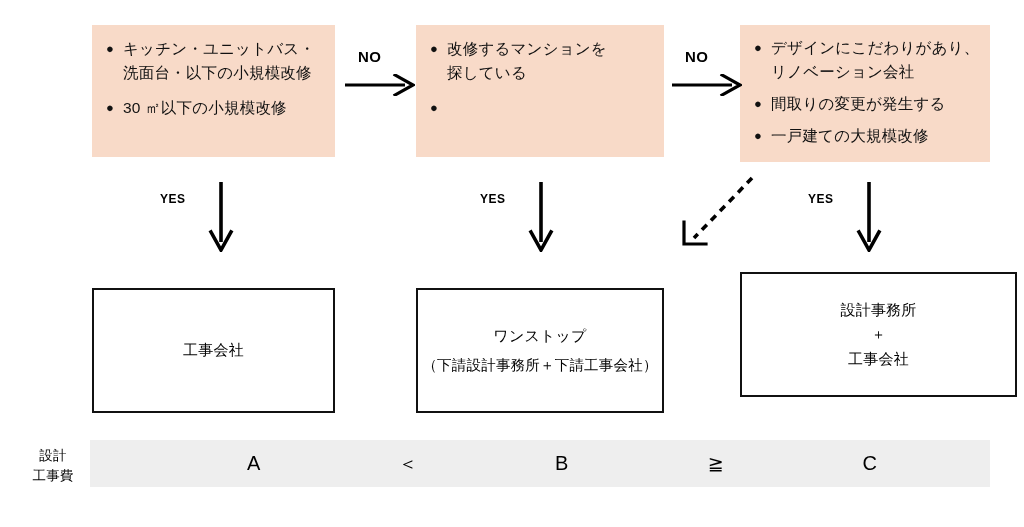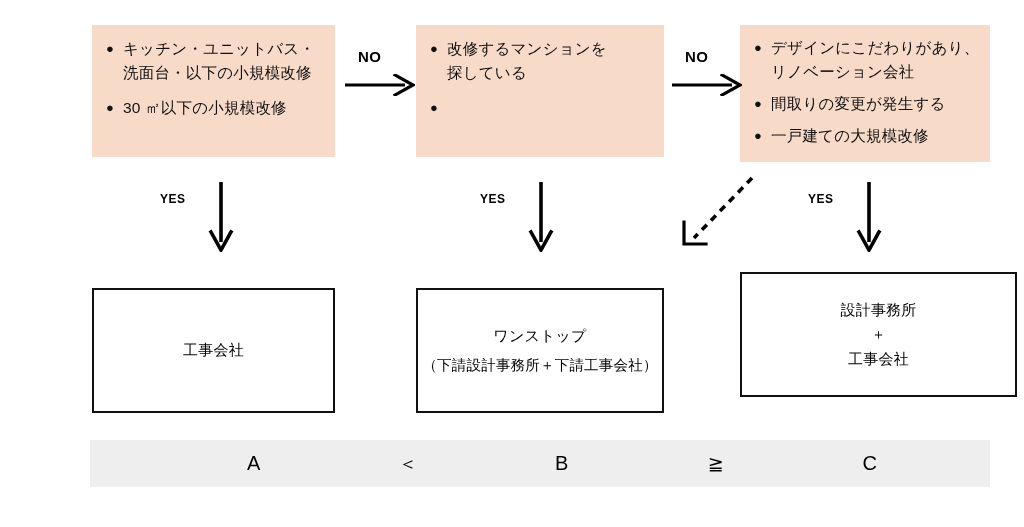--- a/index.html
+++ b/index.html
@@ -237,20 +237,24 @@
     <div class="result-line">ワンストップ</div>
     <div class="result-line sub">（下請設計事務所＋下請工事会社）</div>
   </div>
 
   <div class="result-box" style="left:740px; top:264px; width:277px; height:125px;">
     <div class="result-line">設計事務所</div>
     <div class="result-line plus">＋</div>
     <div class="result-line">工事会社</div>
   </div>
 
+  <div class="cost-label" style="left:22px; top:446px; width:62px;">
+    <div>設計</div>
+    <div>工事費</div>
+  </div>
 
   <div class="cost-bar" style="left:90px; top:440px; width:900px; height:47px;">
     <div class="cost-cell" style="left:64px; width:200px;">A</div>
     <div class="cost-cell cost-op" style="left:258px; width:120px;">＜</div>
     <div class="cost-cell" style="left:372px; width:200px;">B</div>
     <div class="cost-cell cost-op" style="left:566px; width:120px;">≧</div>
     <div class="cost-cell" style="left:680px; width:200px;">C</div>
   </div>
 
 </div>

